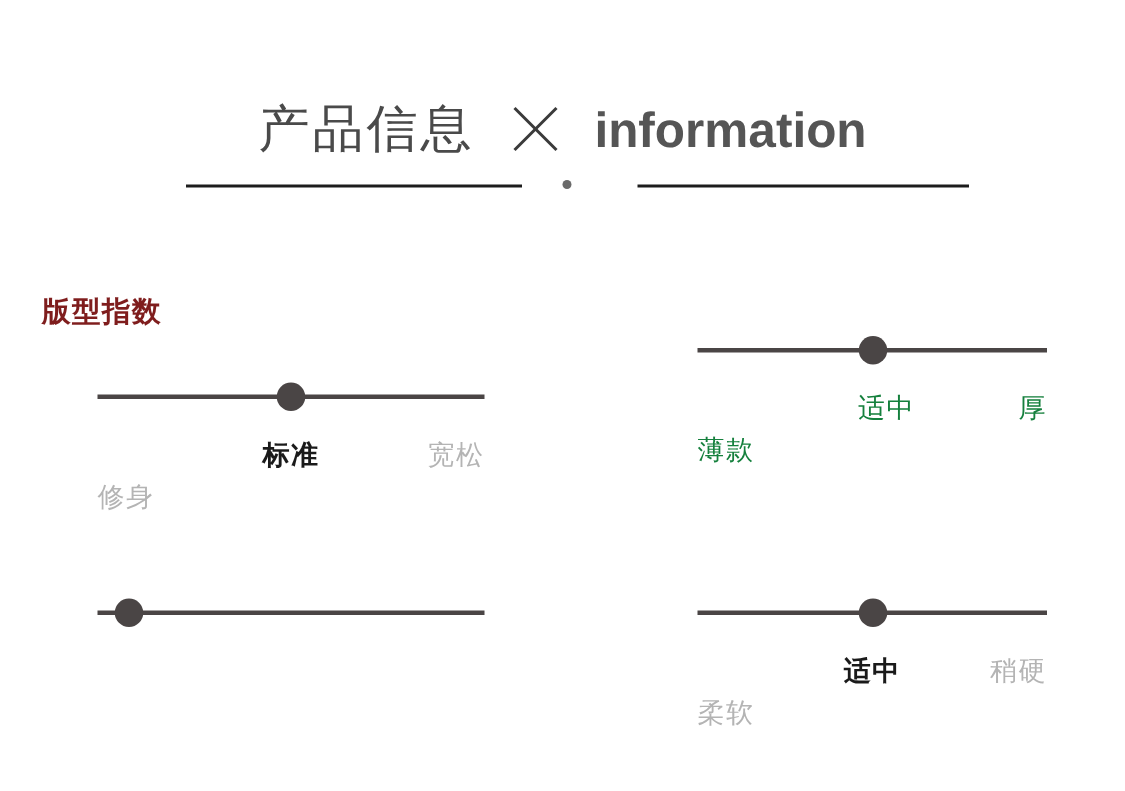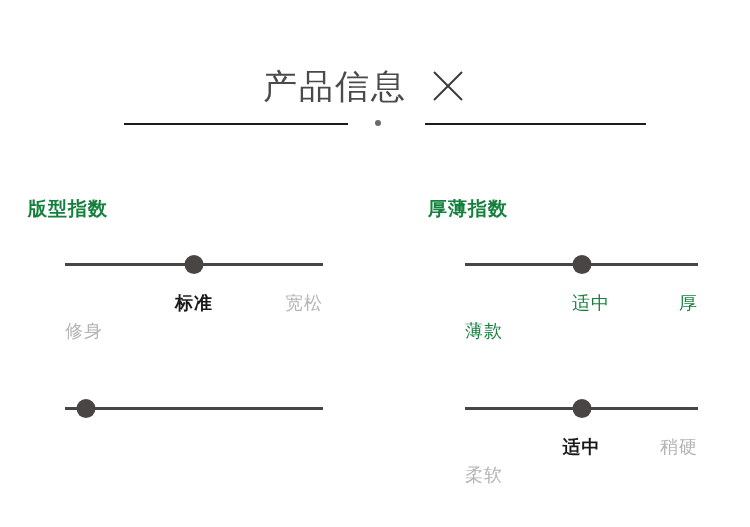--- a/index.html
+++ b/index.html
@@ -90,21 +90,21 @@
     box-sizing: border-box;
     position: relative;
   }
   .cell-left  { padding-left: 28px;  padding-right: 40px; }
   .cell-right { padding-left: 428px; padding-right: 40px; }
   .cell-right { padding-left: 53px; }
 
   .cell-title {
     font-size: 19px;
     font-weight: bold;
-    color: #15803d;
+    color: #7f1d1d;
     letter-spacing: 1px;
     margin: 0;
     padding-top: 8px;
     line-height: 1.2;
     white-space: nowrap;
   }
 
   .slider {
     position: relative;
     height: 22px;
@@ -157,20 +157,21 @@
   <div class="header-row">
     <div class="title-cn">产品信息</div>
 
     <div class="x-mark">
       <svg width="34" height="34" viewBox="0 0 34 34" aria-hidden="true">
         <line x1="3" y1="3" x2="31" y2="31" stroke="#3a3a3a" stroke-width="2"></line>
         <line x1="31" y1="3" x2="3" y2="31" stroke="#3a3a3a" stroke-width="2"></line>
       </svg>
     </div>
 
+    <div class="title-en">information</div>
   </div>
 
   <div class="rule rule-left"></div>
   <div class="center-dot"></div>
   <div class="rule rule-right"></div>
 </div>
 
 <div class="grid">
 
   <div class="cell cell-left">
@@ -180,21 +181,20 @@
       <div class="knob" id="knob-0" style="left: 50%;"></div>
     </div>
     <div class="ticks">
       <div class="tick t-start" id="tick-0-0">修身</div>
       <div class="tick t-mid active" id="tick-0-1">标准</div>
       <div class="tick t-end" id="tick-0-2">宽松</div>
     </div>
   </div>
 
   <div class="cell cell-right">
-    <div class="cell-title">厚薄指数</div>
     <div class="slider">
       <div class="track"></div>
       <div class="knob" id="knob-1" style="left: 50%;"></div>
     </div>
     <div class="ticks">
       <div class="tick t-start plain" id="tick-1-0">薄款</div>
       <div class="tick t-mid plain" id="tick-1-1">适中</div>
       <div class="tick t-end plain" id="tick-1-2">厚</div>
     </div>
   </div>

